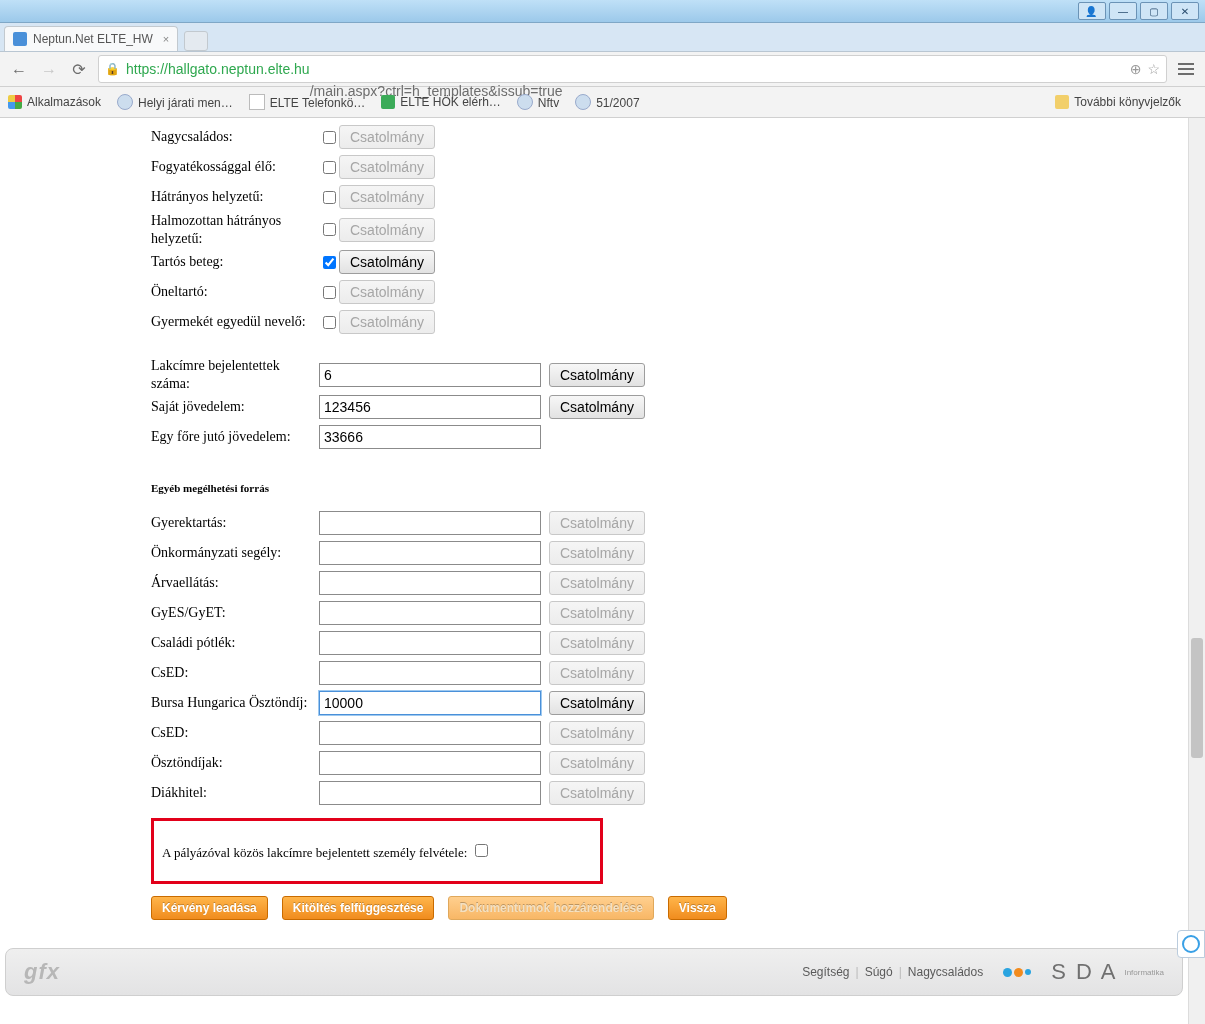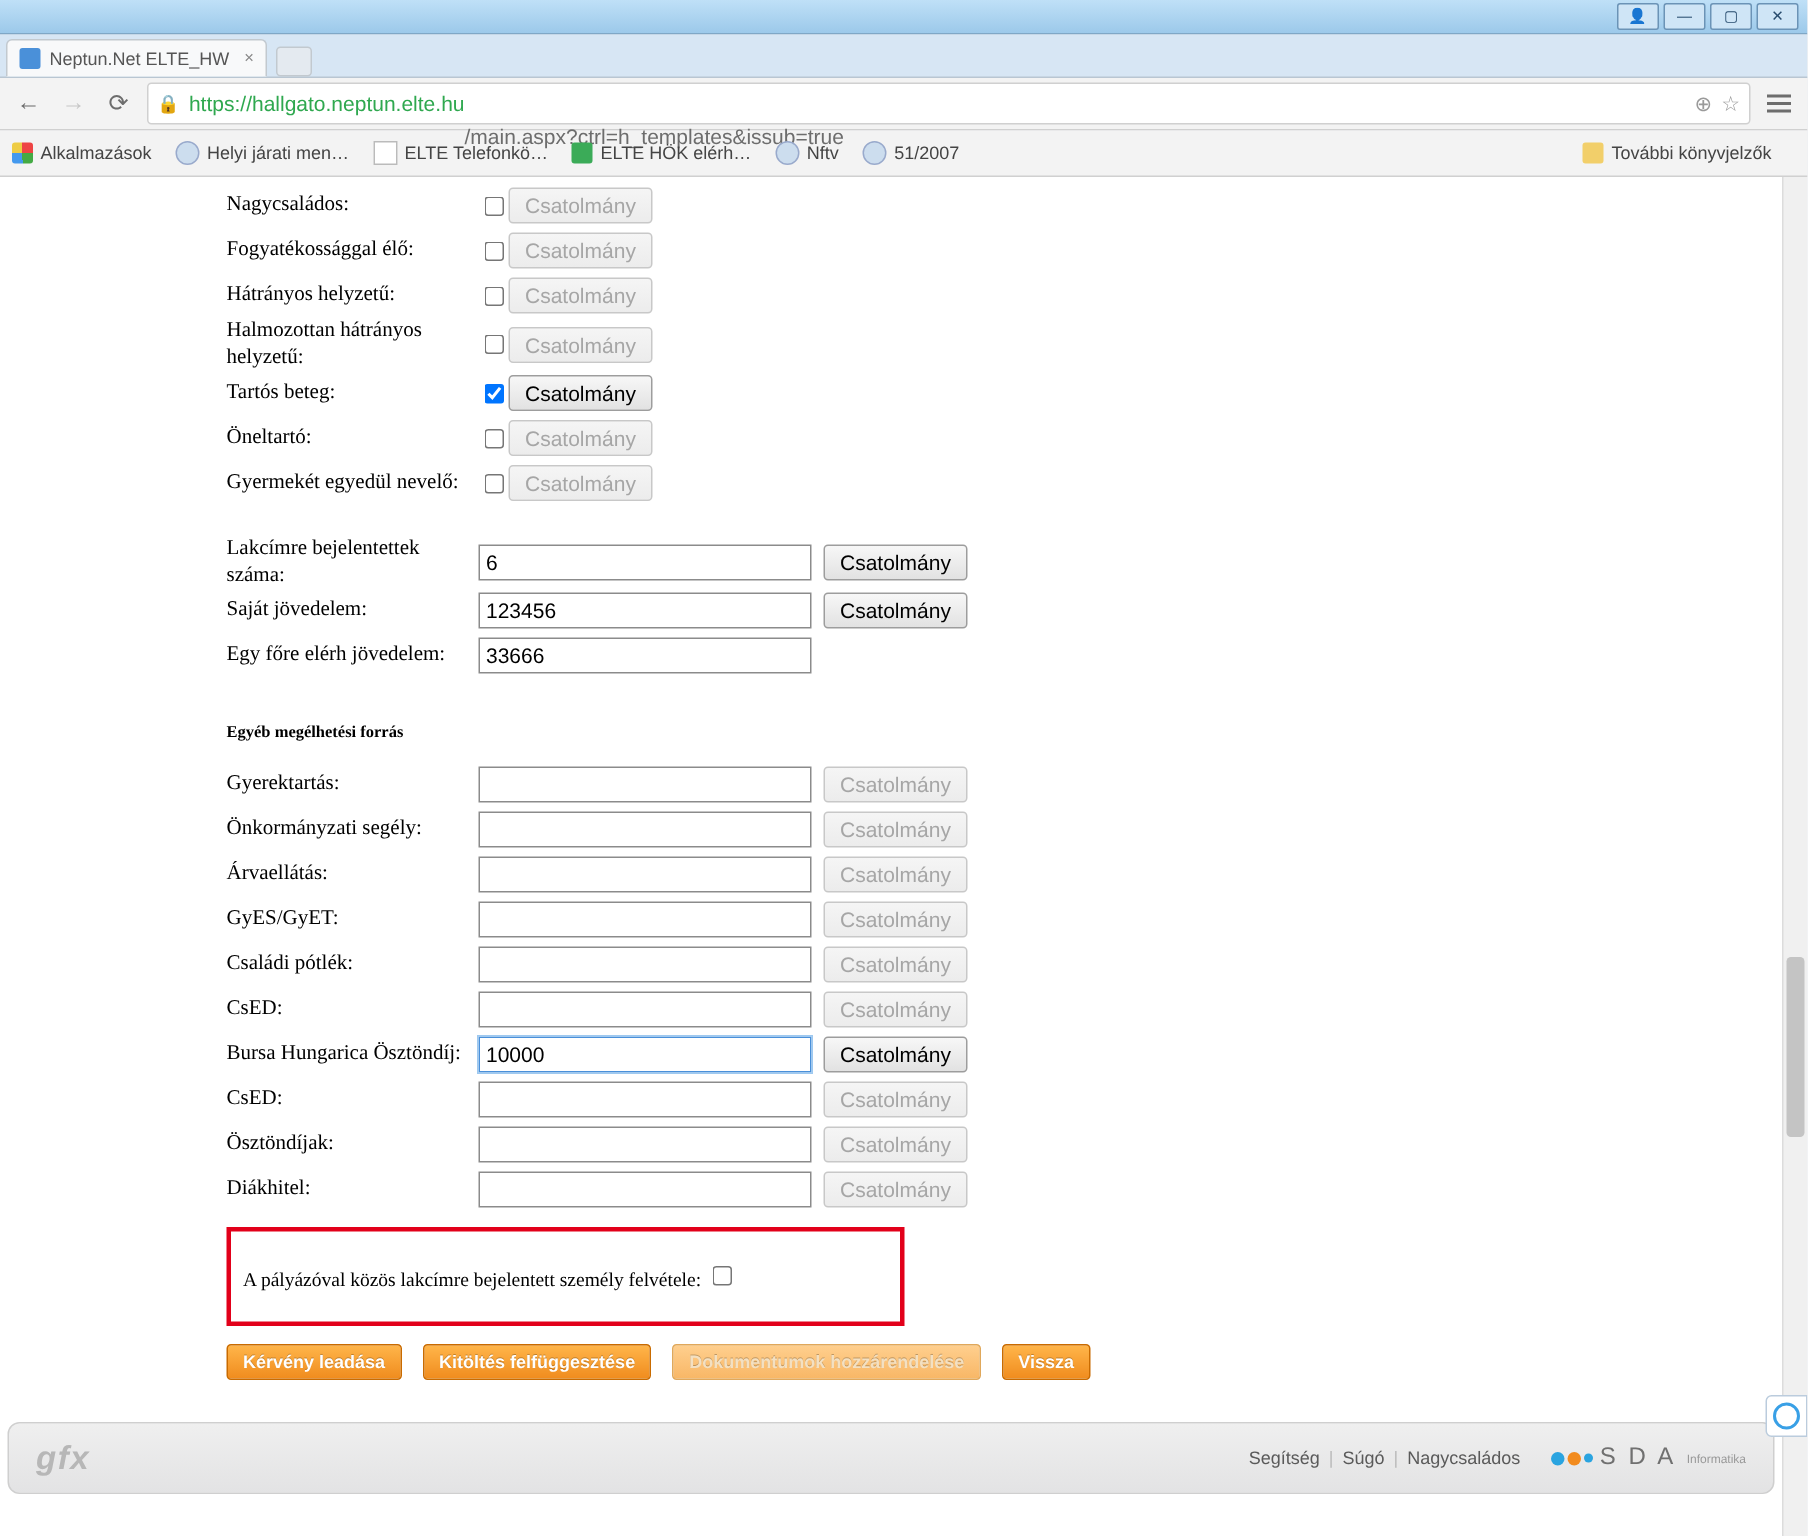--- a/index.html
+++ b/index.html
@@ -19,21 +19,21 @@
   .urlbox{flex:1;height:26px;border:1px solid #d0d0d0;border-radius:3px;background:#fff;display:flex;align-items:center;padding:0 6px;font-size:14px;color:#555;}
   .urlbox .lock{color:#2fa84f;margin-right:6px;font-size:12px;}
   .urlbox .host{color:#2fa84f;}
   .urlbox .path{color:#6d6d6d;margin-top:44px;}
   .urlright{margin-left:6px;color:#9a9a9a;font-size:14px;}
   .urlicon{margin-left:6px;color:#9a9a9a;font-size:14px;}
   .menu-icon{width:22px;height:22px;display:flex;flex-direction:column;justify-content:center;align-items:center;margin-left:8px;}
   .menu-icon span{display:block;width:16px;height:2px;background:#6d6d6d;margin:1.5px 0;}
   
   .bmbar{height:30px;background:#f3f3f3;display:flex;align-items:center;padding:0 8px;border-bottom:1px solid #d0d0d0;font-size:12px;color:#444;}
-  .bmitem{display:flex;align-items:center;margin-right:16px;white-space:nowrap;}
+  .bmitem{display:flex;align-items:flex-end;margin-right:16px;white-space:nowrap;}
   .bmicon{width:14px;height:14px;margin-right:5px;display:inline-block;}
   .bmicon.apps{background:repeating-conic-gradient(#e44 0 25%,#4a4 0 50%,#49e 0 75%,#ec4 0 100%);border-radius:2px;}
   .bmicon.world{background:#cde;border:1px solid #9ac;border-radius:50%;}
   .bmicon.sheet{background:#3bab58;border-radius:2px;}
   .bmicon.text{background:#fff;border:1px solid #bbb;}
   .bmbar .spacer{flex:1;}
   .bmicon.folder{background:#f2cf6a;border-radius:2px;}
   
   .viewport{position:relative;background:#fff;height:930px;overflow:hidden;display:flex;}
   .page{flex:1;display:flex;flex-direction:column;align-items:center;overflow:hidden;}
@@ -54,21 +54,21 @@
   .actionbar{margin-top:12px;display:flex;gap:14px;}
   .obtn{background:linear-gradient(#ffb54a,#f08c1e);border:1px solid #c96b00;color:#fff;font-weight:bold;font-size:12px;padding:4px 10px;border-radius:3px;text-shadow:0 -1px 0 rgba(0,0,0,.25);}
   .obtn.muted{background:linear-gradient(#ffcf8e,#f8b766);color:#f3e0c2;border-color:#e0a85b;}
   
   .footer{margin-top:28px;width:1140px;height:46px;background:linear-gradient(#efefef,#e3e3e4);border:1px solid #cfcfcf;border-radius:8px;display:flex;align-items:center;padding:0 18px;font-size:12px;color:#5a5a5a;}
   .footer .left{flex:1;color:#b7b7b7;font-style:italic;font-weight:bold;font-size:22px;letter-spacing:1px;}
   .footer a{color:#5a5a5a;text-decoration:none;margin:0 6px;}
   .footer .sep{color:#bbb;}
   .footer .logo{margin-left:14px;display:flex;align-items:center;}
   .footer .logo .ball{width:9px;height:9px;border-radius:50%;display:inline-block;margin-right:2px;}
-  .footer .logo .t{font-size:16px;letter-spacing:2px;color:#707070;margin-left:3px;}
+  .footer .logo .t{font-size:22px;letter-spacing:2px;color:#707070;margin-left:18px;}
   .footer .logo .sub{font-size:8px;color:#999;margin-left:7px;}
   
   .vscroll{width:16px;background:#f0f0f0;border-left:1px solid #dcdcdc;position:relative;}
   .vscroll .thumb{position:absolute;left:2px;width:12px;background:#c4c4c4;border-radius:3px;}
   .side-badge{position:absolute;right:0;bottom:90px;width:26px;height:26px;background:#fff;border:1px solid #bcd;border-radius:4px 0 0 4px;display:flex;align-items:center;justify-content:center;}
   .side-badge .dot{width:14px;height:14px;border:2px solid #39a0e6;border-radius:50%;}
   
 </style>
 </head>
 <body>
@@ -189,21 +189,21 @@
             <div class="flabel">Lakcímre bejelentettek száma:</div>
             <input class="finput" value="6" style="">
             <div class="fbtncell"><button class="attach">Csatolmány</button></div>
           </div>
           <div class="frow">
             <div class="flabel">Saját jövedelem:</div>
             <input class="finput" value="123456" style="">
             <div class="fbtncell"><button class="attach">Csatolmány</button></div>
           </div>
           <div class="frow">
-            <div class="flabel">Egy főre elérh jövedelem:</div>
+            <div class="flabel">Egy főre jutó jövedelem:</div>
             <input class="finput" value="33666" style="">
             <div class="fbtncell"></div>
           </div>
         </div>
 
       <div class="section-title">Egyéb megélhetési forrás</div>
 
       <div class="ftable" id="others">
           <div class="frow">
             <div class="flabel">Gyerektartás:</div>

